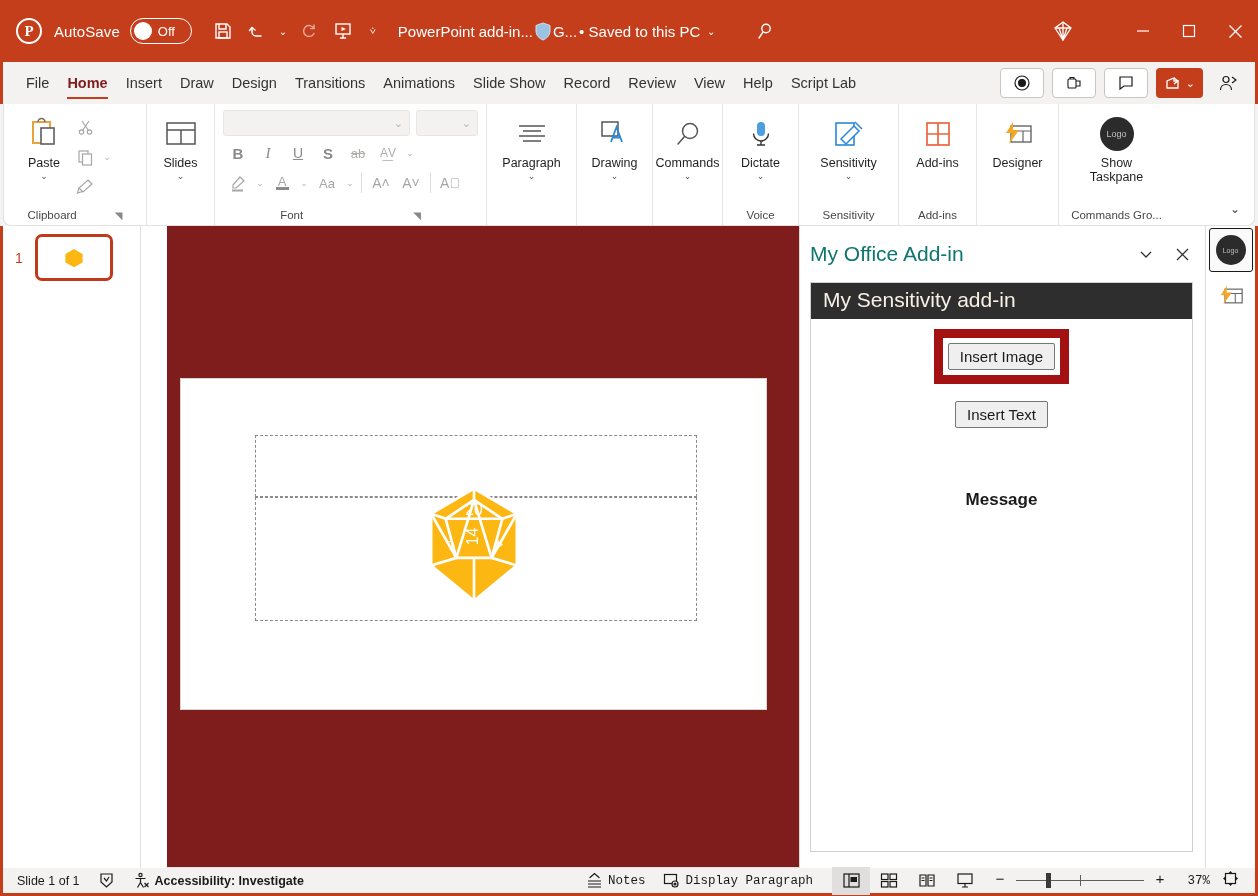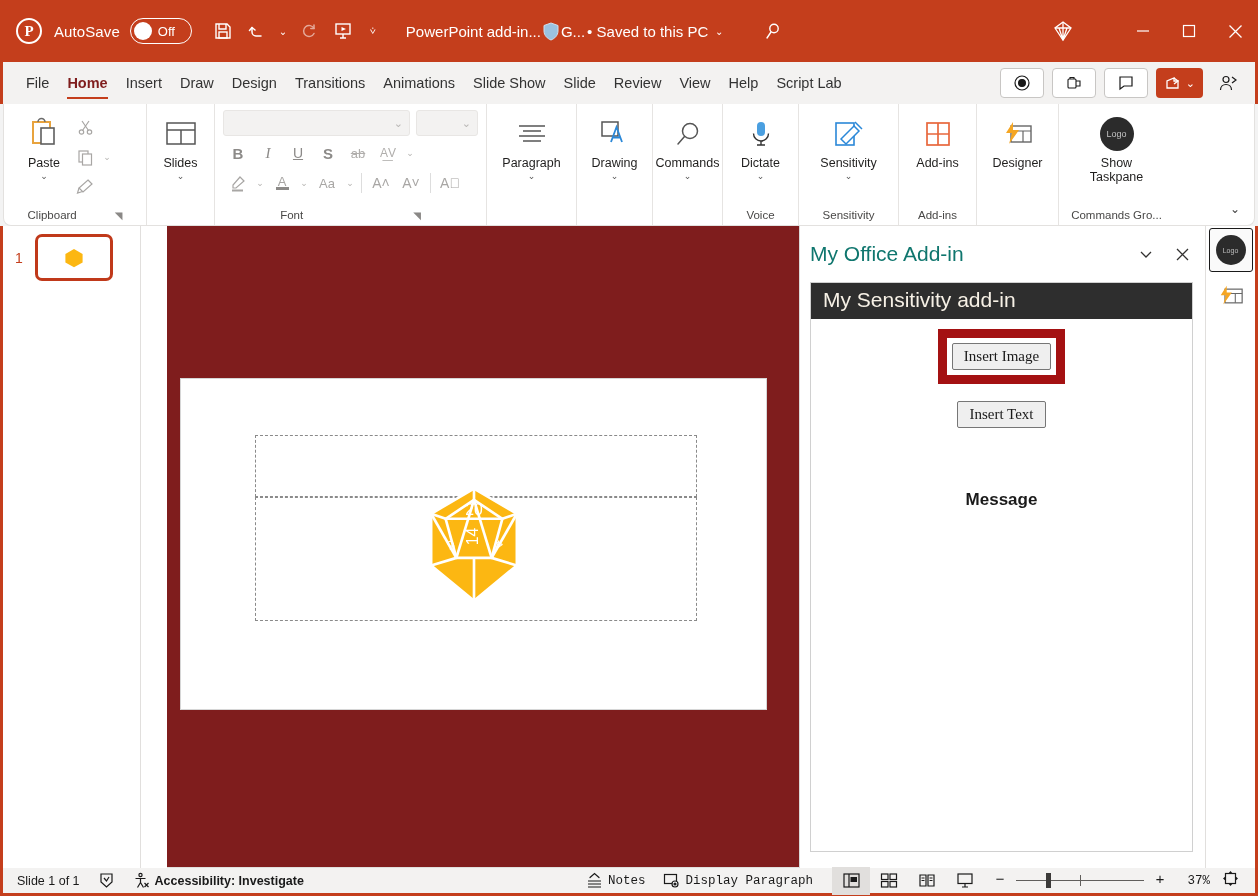--- a/index.html
+++ b/index.html
@@ -38,21 +38,21 @@
   #autosave-state { font-size: 13px; margin-left: 6px; color: #fff; }
   .tb-icon {
     width: 34px; height: 34px; display: flex; align-items: center;
     justify-content: center; cursor: pointer; font-size: 18px; color: #fff;
     position: relative;
   }
   .tb-icon svg { display: block; }
   .tb-caret { font-size: 10px; width: 18px; height: 34px; display:flex;
      align-items:center; justify-content:center; cursor:pointer; }
   #doc-title-wrap {
-    display: flex; align-items: center; gap: 2px; margin-left: 20px;
+    display: flex; align-items: center; gap: 2px; margin-left: 12px;
     font-size: 15px;
   }
   #doc-title { white-space: nowrap; }
   #shield-badge { width: 16px; height: 19px; }
   #save-state { font-size: 15px; white-space: nowrap; }
   #search-btn { margin-left: 28px; }
   #tb-right { margin-left: auto; display: flex; align-items: center; }
   .win-btn {
     width: 46px; height: 62px; display: flex; align-items: center;
     justify-content: center; cursor: pointer;
@@ -192,21 +192,21 @@
     background: #2e2e2e; color: #f7f1e6; font-size: 21px; padding: 5px 12px 7px;
     flex-shrink: 0;
   }
   #tp-body { flex: 1; display: flex; flex-direction: column; align-items: center;
      padding-top: 10px; }
   #insert-image-highlight {
     border: 9px solid #a41112; background: #fff; padding: 5px;
     display: inline-block;
   }
   .tp-btn {
-    font-family: Liberation Serif, serif; font-size: 15px; color: #1a1a1a;
+    font-family: Liberation Sans, sans-serif; font-size: 15px; color: #1a1a1a;
     background: #efefef; border: 1px solid #767676; border-radius: 2px;
     padding: 4px 11px; cursor: pointer;
   }
   #insert-text-btn { margin-top: 17px; }
   #tp-message {
     margin-top: 62px; font-size: 17px; font-weight: bold; color: #1a1a1a;
   }
 
   
   #rail {
@@ -336,21 +336,21 @@
 
 <div id="tabsbar">
   <div class="tab">File</div>
   <div class="tab active">Home</div>
   <div class="tab">Insert</div>
   <div class="tab">Draw</div>
   <div class="tab">Design</div>
   <div class="tab">Transitions</div>
   <div class="tab">Animations</div>
   <div class="tab">Slide Show</div>
-  <div class="tab">Slide</div>
+  <div class="tab">Record</div>
   <div class="tab">Review</div>
   <div class="tab">View</div>
   <div class="tab">Help</div>
   <div class="tab">Script Lab</div>
 
   <div id="tabs-right">
     <div class="tab-cmd">
       <svg width="18" height="18" viewBox="0 0 18 18" fill="none" stroke="#1a1a1a" stroke-width="1.2">
         <circle cx="9" cy="9" r="7"></circle>
           <circle cx="9" cy="9" r="3.4" fill="#1a1a1a"></circle>

